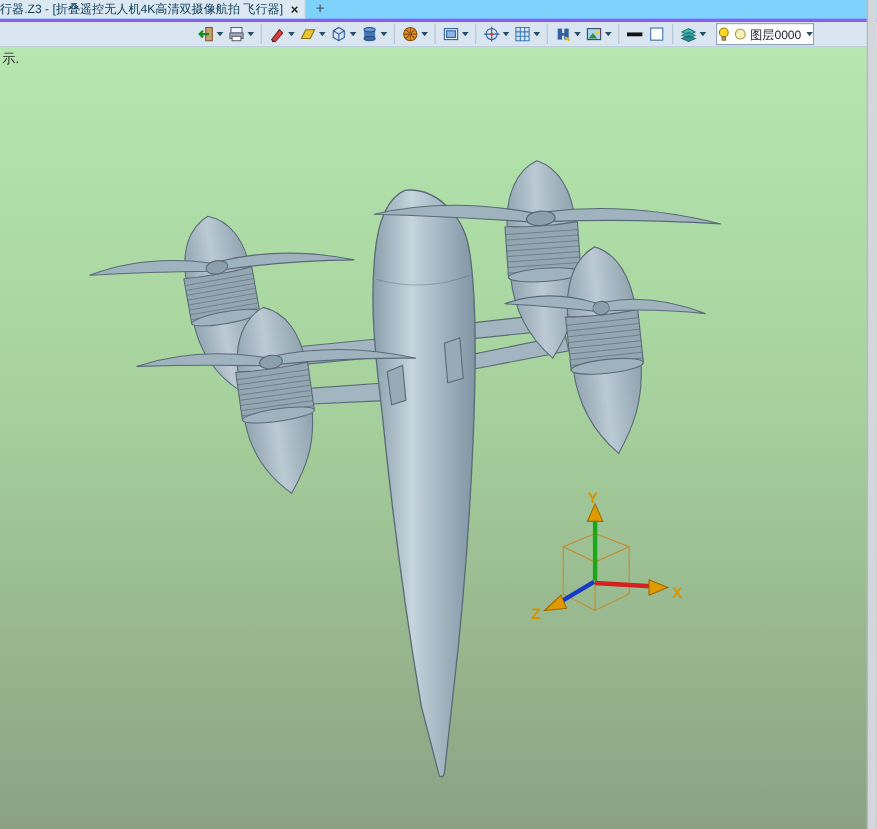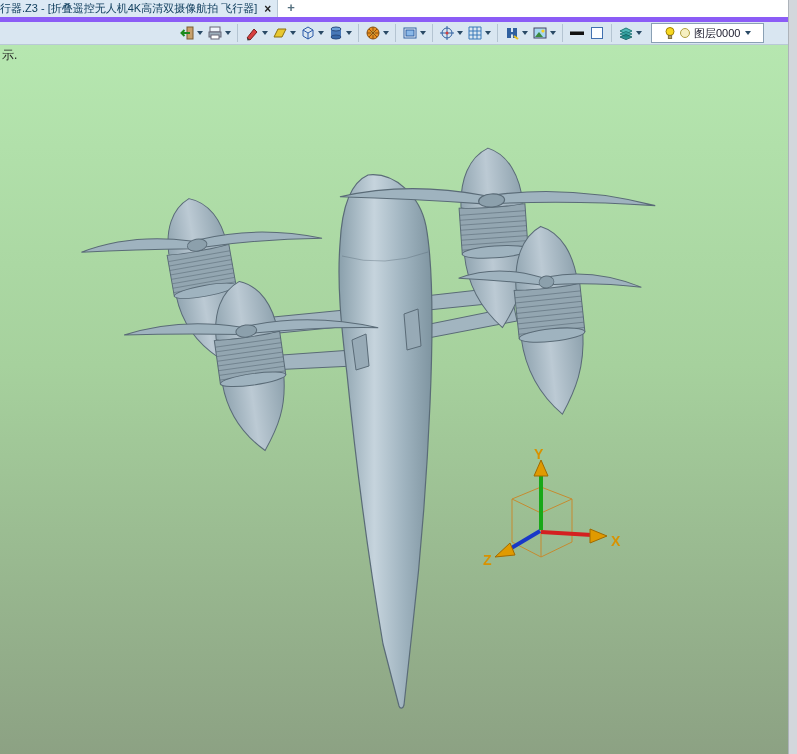--- a/index.html
+++ b/index.html
@@ -2,21 +2,21 @@
 <html><head>
 <meta charset="utf-8">
 <style>
   html,body{margin:0;padding:0;}
   body{
     width:797px;height:754px;overflow:hidden;position:relative;
     font-family:"Liberation Sans",sans-serif;background:#d9e6f1;
   }
   
   .tabbar{
-    height:17px;background:#ffffff;border-bottom:5px solid #8b5cf6;
+    height:17px;background:#7dd3fc;border-bottom:3px solid #8b5cf6;
     display:flex;align-items:flex-start;font-size:11px;color:#12405f;
     white-space:nowrap;overflow:hidden;
   }
   .tab{
     display:flex;align-items:center;gap:7px;height:100%;
     padding:0 6px 0 0;background:#dce9f4;border-right:1px solid #b6c6d3;
   }
   .tab-title{letter-spacing:0px;}
   .tab-close{font-weight:bold;color:#222;font-size:12px;line-height:12px;cursor:default;}
   .newtab{padding:0 9px;color:#55707f;font-size:13px;font-weight:bold;}
@@ -28,21 +28,21 @@
   .tb-spacer{width:176px;height:1px;flex:0 0 auto;}
   .tbtn{display:flex;align-items:center;height:20px;padding:1px 1px;border-radius:2px;flex:0 0 auto;}
   .tbtn svg{display:block;}
   .arrow{
     width:0;height:0;border-left:3px solid transparent;border-right:3px solid transparent;
     border-top:4px solid #2a4a66;margin-left:2px;flex:0 0 auto;
   }
   .sep{width:1px;height:18px;background:#b4c4d2;margin:0 3px;flex:0 0 auto;}
   .layer-combo{
     display:flex;align-items:center;gap:3px;background:#ffffff;
-    border:1px solid #8aa0b4;height:18px;padding:0 12px;font-size:11px;color:#223;
+    border:1px solid #8aa0b4;height:18px;padding:0 0;font-size:11px;color:#223;
     margin-left:6px;flex:0 0 auto;
   }
   
   .viewport{
     position:relative;height:713px;
     background:linear-gradient(#b6e7b0,#a6d19d 45%,#8ca183);
   }
   .prompt{position:absolute;top:2px;left:2px;font-size:12px;color:#222;z-index:3;}
   svg.scene{position:absolute;left:0;top:0;width:797px;height:713px;}
   .right-edge{

